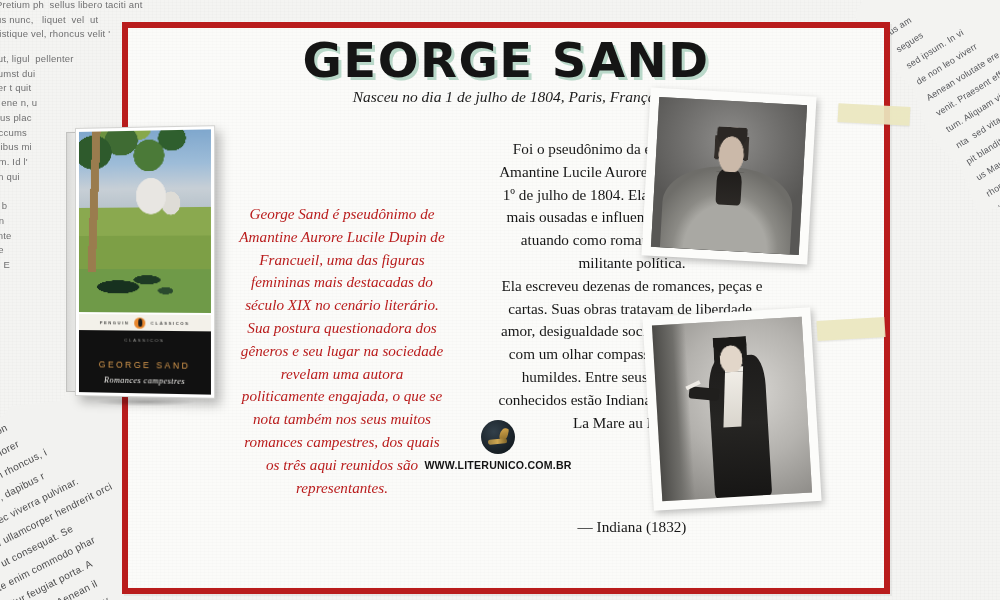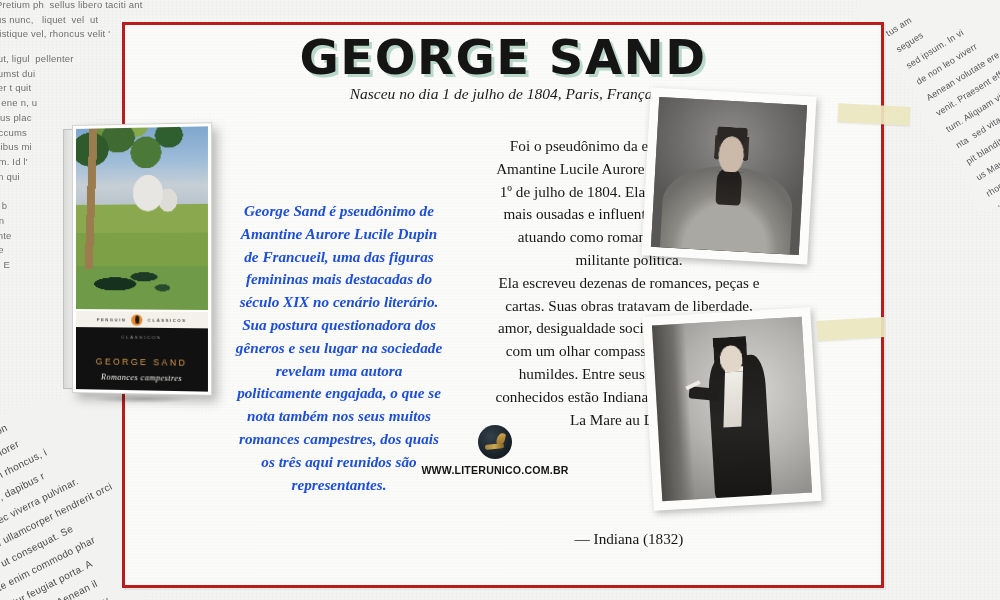--- a/index.html
+++ b/index.html
@@ -66,21 +66,21 @@
   #scrap-tr .lorem-in{
     font-family:"Liberation Sans", sans-serif;
     font-size:9px;color:#55565a;line-height:2.1;
     padding:40px 8px 8px 18px;white-space:pre-wrap;letter-spacing:.2px;
   }
 
   
   .card{
     position:absolute;left:122px;top:22px;width:756px;height:560px;
     background:#fbfbf9;
-    border:3px solid #b91c1c;
+    border:6px solid #b91c1c;
     box-shadow:2px 2px 0 rgba(0,0,0,.05);
   }
   .card-texture{
     position:absolute;inset:0;
     background:
       repeating-linear-gradient(0deg, rgba(0,0,0,.011) 0 1px, transparent 1px 3px),
       repeating-linear-gradient(90deg, rgba(0,0,0,.009) 0 1px, transparent 1px 4px);
     pointer-events:none;
   }
 
@@ -182,41 +182,41 @@
     font-size:8.2px;letter-spacing:.4px;color:#f0efec;
   }
   .book-shadow{
     position:absolute;left:8px;top:268px;width:142px;height:12px;
     background:radial-gradient(ellipse 50% 50% at 50% 50%, rgba(0,0,0,.22), transparent 70%);
   }
 
   
   .col-left{
     position:absolute;left:110px;top:175px;width:208px;
-    font-family:"Liberation Serif", serif;font-style:italic;font-weight:bold;
-    font-size:15.2px;line-height:1.50;color:#1d4ed8;text-align:center;
+    font-family:"Liberation Serif", serif;font-style:italic;font-weight:normal;
+    font-size:15.2px;line-height:1.50;color:#b91c1c;text-align:center;
   }
 
   
   .col-right{
     position:absolute;left:370px;top:110px;width:268px;
     font-family:"Liberation Serif", serif;
     font-size:15.2px;line-height:1.50;color:#161616;text-align:center;
   }
   .col-right p{margin:0;}
 
   
   .quote{
     position:absolute;left:370px;top:487px;width:268px;text-align:center;
     font-family:"Liberation Serif", serif;font-size:15.2px;line-height:1.50;color:#161616;
   }
-  .quote-attrib{ margin-top:16px; }
-
-  
-  .brand{ position:absolute;left:258px;top:400px;width:224px;text-align:center; }
+  .quote-attrib{ margin-top:1px; }
+
+  
+  .brand{ position:absolute;left:258px;top:392px;width:224px;text-align:center; }
   .brand-logo{
     width:34px;height:34px;border-radius:50%;
     background:radial-gradient(circle at 38% 34%, #32404a 0%, #1c252c 55%, #0d1317 100%);
     margin:0 auto 5px;position:relative;overflow:hidden;
   }
   .brand-logo::before{ 
     content:"";position:absolute;left:19px;top:8px;width:8px;height:12px;
     background:linear-gradient(155deg,#d9a94e,#8a6a28);
     border-radius:60% 20% 50% 30%;
     transform:rotate(12deg);

